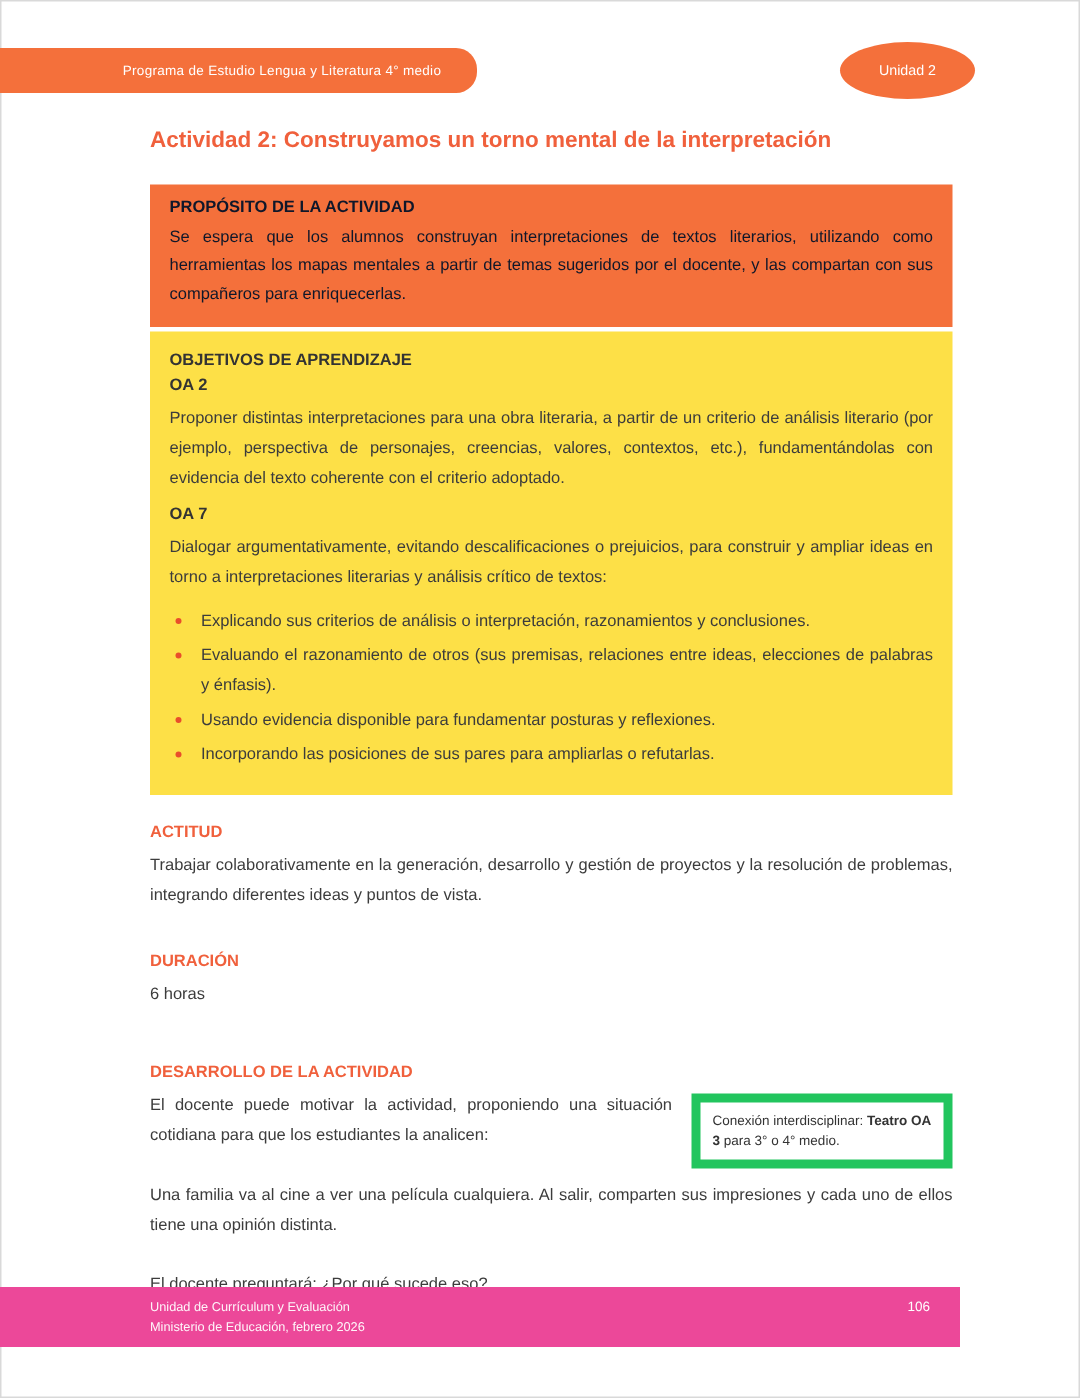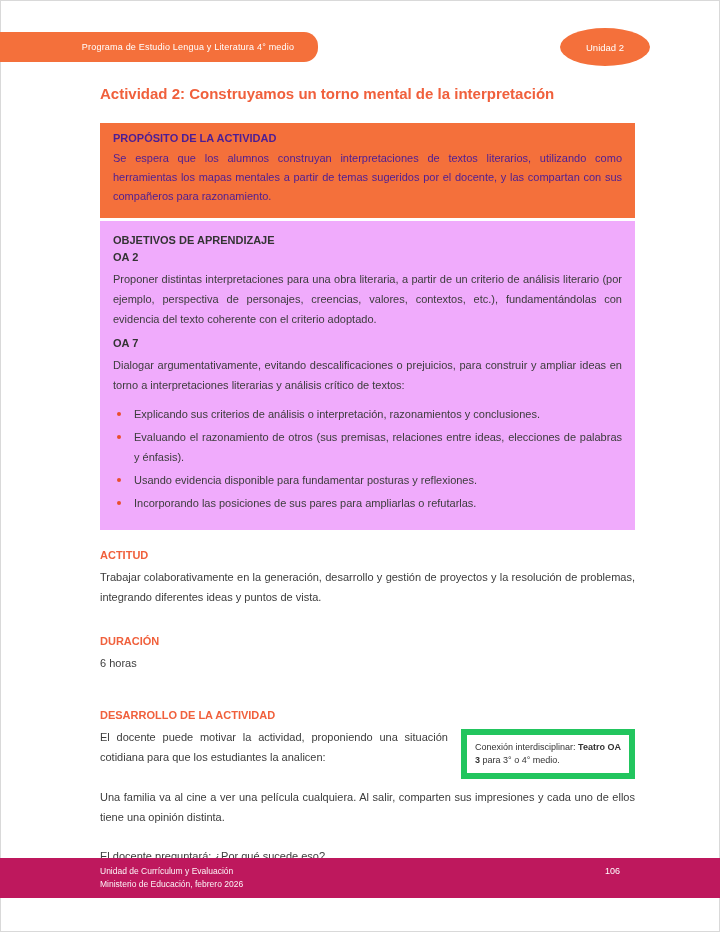--- a/index.html
+++ b/index.html
@@ -15,65 +15,65 @@
     padding-left:58px;box-sizing:border-box;color:#fff;font-size:9px;letter-spacing:.2px;
   }
   .unit-badge{
     position:absolute;top:28px;left:560px;width:90px;height:38px;background:#F4703B;
     border-radius:50%;display:flex;align-items:center;justify-content:center;
     color:#fff;font-size:9.5px;
   }
   
   .content{position:absolute;top:85px;left:100px;width:535px;}
   .activity-title{font-size:15px;font-weight:700;color:#F0603C;margin:0 0 21px 0;}
-  .box-proposito{background:#F4703B;color:#4c1d95;padding:9px 13px 12px 13px;margin:0 0 3px 0;}
+  .box-proposito{background:#F4703B;color:#0f172a;padding:9px 13px 12px 13px;margin:0 0 3px 0;}
   .box-proposito h2{font-size:11px;font-weight:700;margin:0 0 5px 0;}
   .box-proposito p{margin:0;font-size:11px;line-height:19px;text-align:justify;}
-  .box-objetivos{background:#f0abfc;padding:12px 13px 14px 13px;}
+  .box-objetivos{background:#fde047;padding:12px 13px 14px 13px;}
   .h-dark{font-size:11px;font-weight:700;margin:0;line-height:15px;color:#333;}
   .oa-label{font-size:11px;font-weight:700;margin:2px 0 4px 0;line-height:15px;color:#333;}
   .para{font-size:11px;line-height:20px;text-align:justify;margin:0 0 7px 0;}
   .bullets{list-style:none;margin:9px 0 0 0;padding:0;}
   .bullets li{position:relative;padding-left:21px;font-size:11px;line-height:20px;margin:0 0 3px 0;text-align:justify;}
   .bullets li::before{content:"";position:absolute;left:4px;top:8px;width:4px;height:4px;border-radius:50%;background:#E94E2B;}
   .section{margin-top:18px;}
   .h-orange{color:#F0603C;font-size:11px;font-weight:700;margin:0 0 5px 0;line-height:14px;}
   .plain{font-size:11px;line-height:20px;margin:0;text-align:justify;}
   .sec-duracion{margin-top:27px;}
   .sec-duracion p{text-align:left;}
   .sec-desarrollo{margin-top:35px;}
   .connection-box{
     float:right;width:174px;box-sizing:border-box;border:6px solid #22c55e;
     padding:6px 8px;font-size:9px;line-height:13px;margin:2px 0 8px 13px;color:#333;
   }
   .connection-box b{font-weight:700;}
   .scenario{clear:both;font-size:11px;line-height:20px;text-align:justify;margin:17px 0 0 0;}
   .question{font-size:11px;line-height:20px;margin:19px 0 4px 0;text-align:left;}
   
-  .footer-bar{position:absolute;left:0;bottom:34px;width:720px;height:40px;background:#be185d;}
+  .footer-bar{position:absolute;left:0;bottom:34px;width:640px;height:40px;background:#ec4899;}
   .footer-left{position:absolute;left:100px;top:7px;font-size:8.5px;line-height:13px;color:rgba(255,255,255,.95);}
   .footer-page{position:absolute;left:605px;top:8px;font-size:9px;color:#fff;}
 </style>
 </head>
 <body>
 
 <div class="header-bar">
   <span>Programa de Estudio Lengua y Literatura 4° medio</span>
 </div>
 <div class="unit-badge">
   <span>Unidad 2</span>
 </div>
 
 <div class="content">
 
   <h1 class="activity-title">Actividad 2: Construyamos un torno mental de la interpretación</h1>
 
   <section class="box-proposito">
     <h2>PROPÓSITO DE LA ACTIVIDAD</h2>
-    <p>Se espera que los alumnos construyan interpretaciones de textos literarios, utilizando como herramientas los mapas mentales a partir de temas sugeridos por el docente, y las compartan con sus compañeros para razonamiento.</p>
+    <p>Se espera que los alumnos construyan interpretaciones de textos literarios, utilizando como herramientas los mapas mentales a partir de temas sugeridos por el docente, y las compartan con sus compañeros para enriquecerlas.</p>
   </section>
 
   <section class="box-objetivos">
     <h2 class="h-dark">OBJETIVOS DE APRENDIZAJE</h2>
     <h3 class="oa-label">OA 2</h3>
     <p class="para">Proponer distintas interpretaciones para una obra literaria, a partir de un criterio de análisis literario (por ejemplo, perspectiva de personajes, creencias, valores, contextos, etc.), fundamentándolas con evidencia del texto coherente con el criterio adoptado.</p>
     <h3 class="oa-label">OA 7</h3>
     <p class="para" style="margin-bottom:0;">Dialogar argumentativamente, evitando descalificaciones o prejuicios, para construir y ampliar ideas en torno a interpretaciones literarias y análisis crítico de textos:</p>
     <ul class="bullets">
       <li><span>Explicando sus criterios de análisis o interpretación, razonamientos y conclusiones.</span></li>

